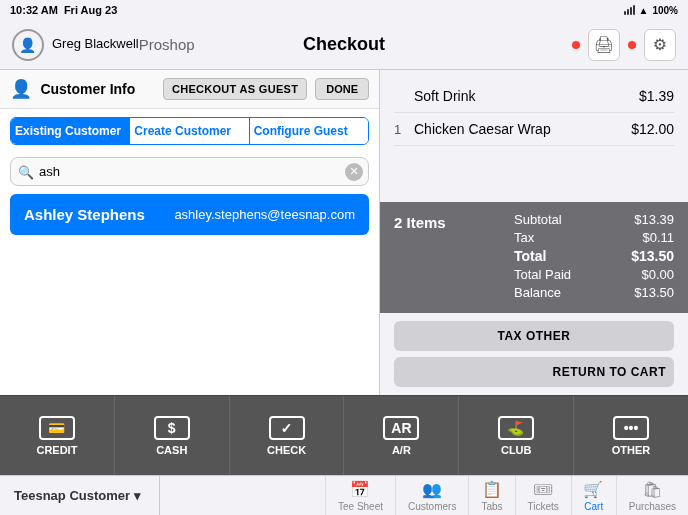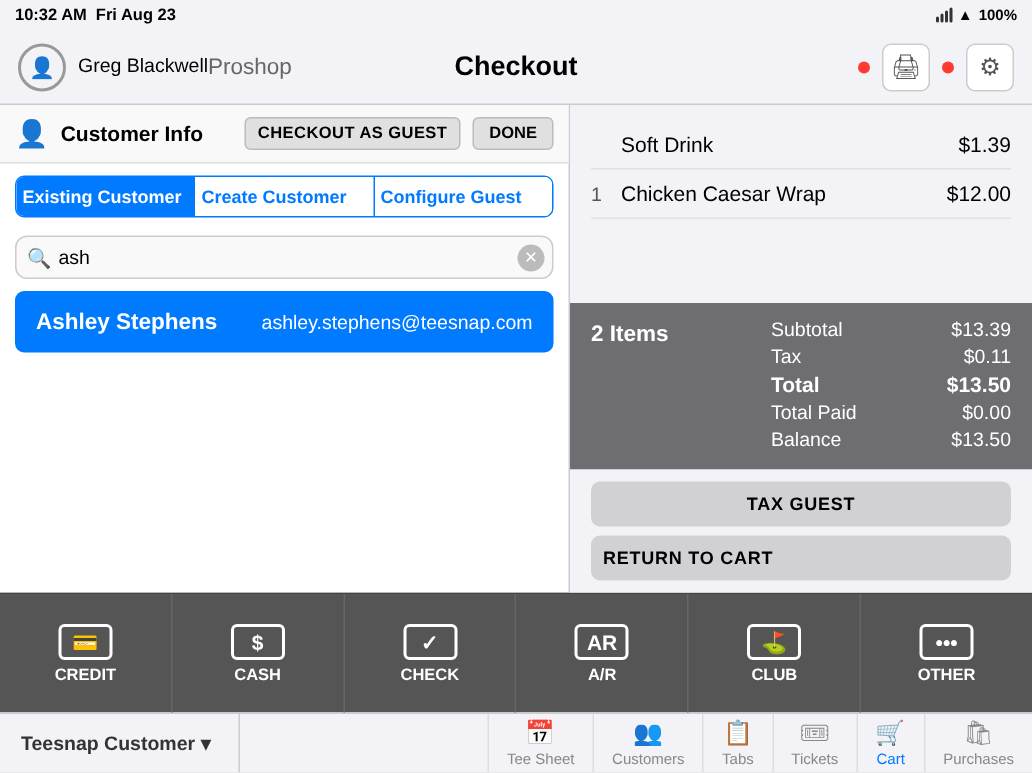--- a/index.html
+++ b/index.html
@@ -223,21 +223,21 @@
       letter-spacing: 0.5px;
     }
     .btn-return-cart {
       background: #d0d0d5;
       border: none;
       border-radius: 6px;
       padding: 8px;
       font-size: 12px;
       font-weight: 700;
       cursor: pointer;
-      text-align: left;
+      text-align: right;
       letter-spacing: 0.5px;
     }
 
     
     .payment-methods {
       background: #555;
       display: flex;
       height: 80px;
       border-top: 1px solid #444;
     }
@@ -422,21 +422,21 @@
           </div>
           <div class="summary-row">
             <span>Balance</span>
             <span>$13.50</span>
           </div>
         </div>
       </div>
     </div>
 
     <div class="action-btns">
-      <button class="btn-tax-exempt">TAX GUEST</button>
+      <button class="btn-tax-exempt">TAX OTHER</button>
       <button class="btn-return-cart">RETURN TO CART</button>
     </div>
   </div>
 </div>
 
 <div class="payment-methods">
   <div class="payment-btn">
     <div class="payment-icon-box">💳</div>
     <span>CREDIT</span>
   </div>

